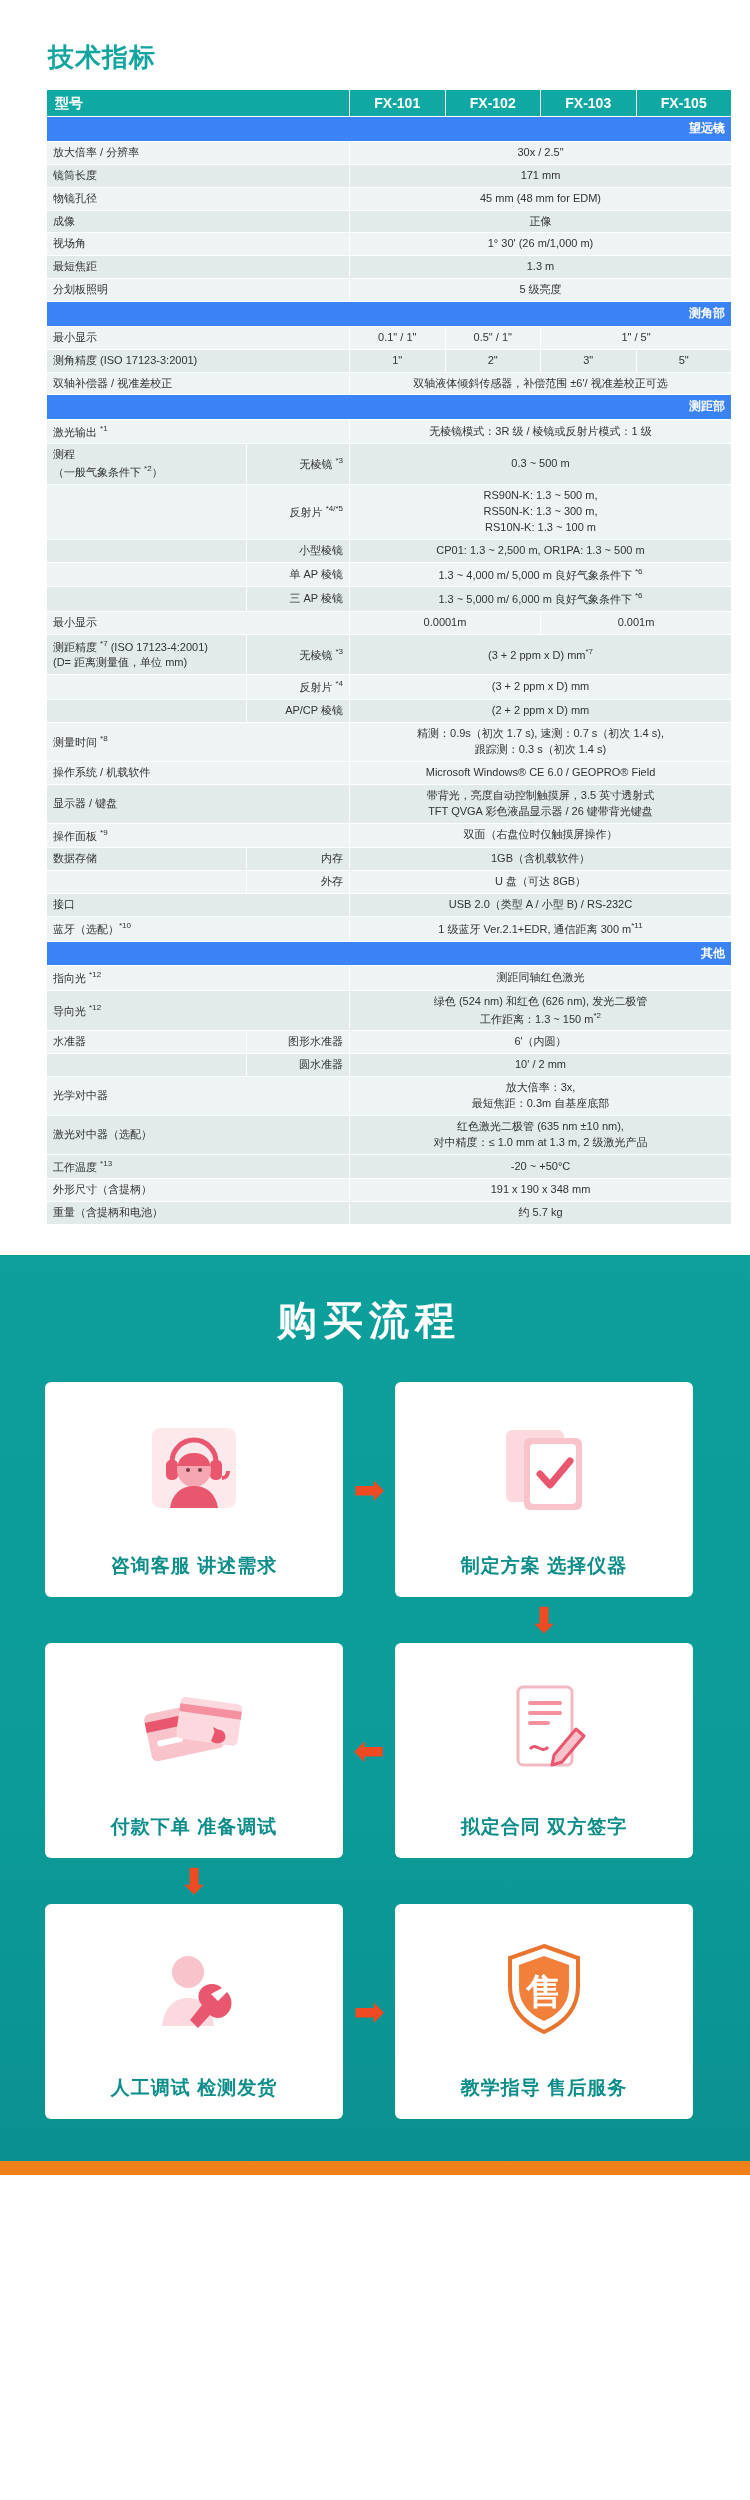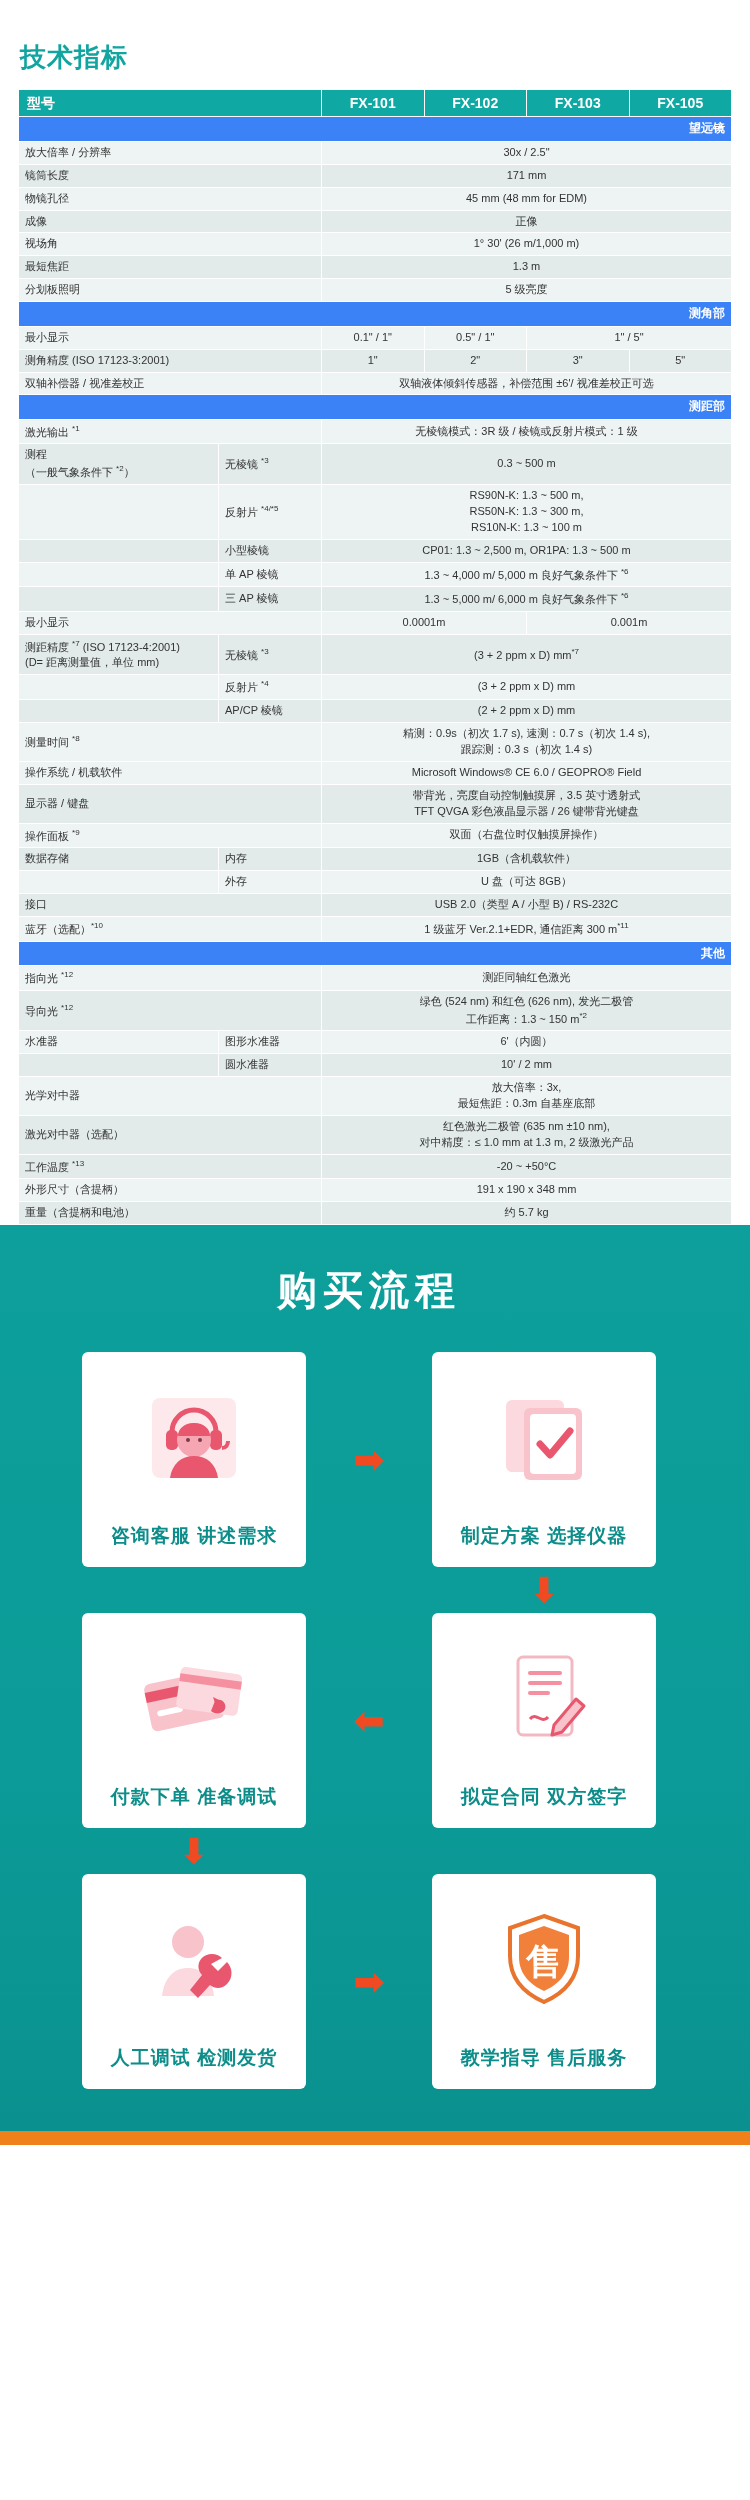--- a/index.html
+++ b/index.html
@@ -6,21 +6,21 @@
   html, body { margin: 0; padding: 0; }
   body {
     width: 750px;
     background: #ffffff;
     font-family: "Liberation Sans", sans-serif;
     color: #333;
   }
   .page { width: 750px; position: relative; }
 
   
-  .spec-wrap { padding: 40px 18px 0 18px; }
+  .spec-wrap { padding: 40px 18px 0 18px; margin-left: 28px; }
   .spec-title {
     color: #12a5a0;
     font-size: 26px;
     font-weight: bold;
     letter-spacing: 1px;
     margin: 0 0 14px 2px;
   }
   table.spec {
     width: 100%;
     border-collapse: collapse;
@@ -44,26 +44,27 @@
     font-weight: bold;
     font-size: 12px;
     text-align: right;
     padding: 4px 8px;
   }
   
   tr.r td { background: #eef3f3; }
   tr.r.alt td { background: #e2eaea; }
   td.k { text-align: left; width: 200px; background: #eef3f3; }
   tr.alt td.k { background: #e2eaea; }
-  td.k2 { text-align: left; width: 103px; }
+  td.k2 { text-align: right; width: 103px; }
   td.v { text-align: center; }
   sup { font-size: 8px; }
 
   
   .flow-section {
+    margin-top: 30px;
     background: linear-gradient(180deg, #0d9f9b 0%, #0c9b98 60%, #0a918f 100%);
     padding: 38px 12px 42px 0;
   }
   .flow-title {
     text-align: center;
     color: #ffffff;
     font-size: 40px;
     font-weight: bold;
     letter-spacing: 6px;
     margin: 0 0 34px 0;
@@ -71,21 +72,21 @@
   .flow-grid {
     width: 600px;
     margin: 0 auto;
     display: grid;
     grid-template-columns: 250px 100px 250px;
     grid-template-rows: auto auto auto auto auto;
     align-items: center;
     justify-items: center;
   }
   .card {
-    width: 224px;
+    width: 298px;
     height: 215px;
     background: #ffffff;
     border-radius: 6px;
     display: flex;
     flex-direction: column;
     align-items: center;
     justify-content: flex-end;
     padding-bottom: 18px;
   }
   .card .art { flex: 1; display: flex; align-items: center; justify-content: center; width: 100%; }

